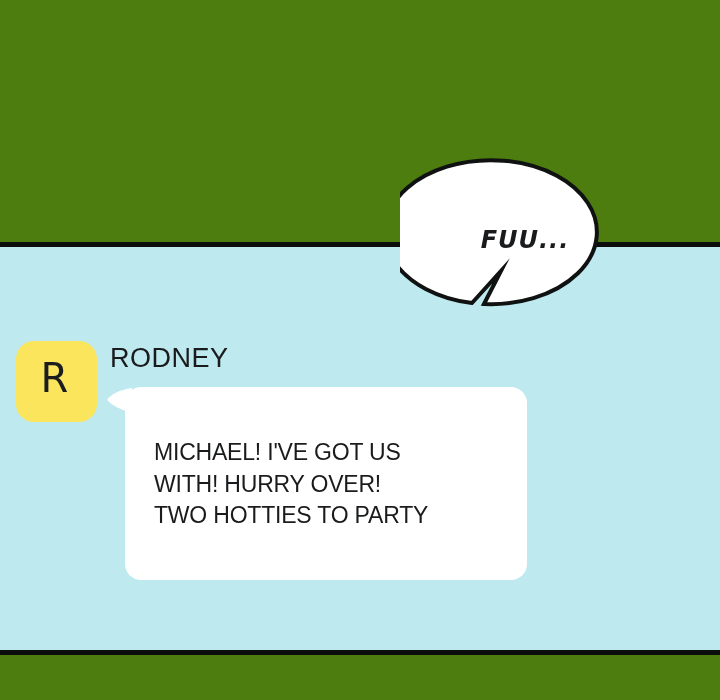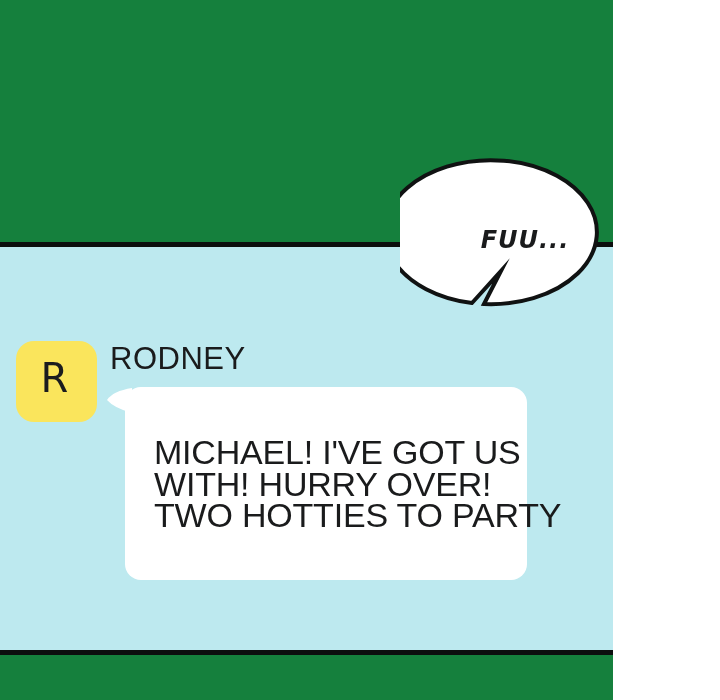--- a/index.html
+++ b/index.html
@@ -1,19 +1,19 @@
 <!DOCTYPE html>
 <html style="--panel-color: #bde9ef; --avatar-color: #fae55c; --bubble-color: #ffffff; --border-color: #0c0e0e; --text-color: #1a1b1c;"><head>
 <meta charset="utf-8">
 <style>
   html,body{margin:0;padding:0;}
   .page{
     position:relative;
-    width:613px;height:700px;
-    background:#15803d;
+    width:720px;height:700px;
+    background:#4d7c0f;
     overflow:hidden;
     font-family:"Liberation Sans", sans-serif;
   }
   .hline{
     position:absolute;left:0;width:720px;
     background:var(--border-color,#0c0e0e);
   }
   .hline.top{top:242px;height:5px;}
   .hline.bottom{top:650px;height:5px;}
   .panel{
@@ -43,37 +43,37 @@
     display:flex;align-items:center;justify-content:center;
   }
   .avatar span{
     font-family:"DejaVu Sans", sans-serif;
     font-size:40px;line-height:40px;
     color:#1b1c1e;
     transform:translate(-2px,-4px);
   }
   .char-name{
     position:absolute;left:110px;top:345px;
-    font-size:31px;line-height:27px;
+    font-size:27px;line-height:27px;
     letter-spacing:0.5px;
     color:var(--text-color,#1a1b1c);
   }
   .chat-bubble{
     position:absolute;left:125px;top:387px;
     width:402px;height:193px;
     border-radius:16px;
     background:var(--bubble-color,#ffffff);
   }
   .bubble-tail{
     position:absolute;left:100px;top:383px;
     width:34px;height:34px;
   }
   .chat-text{
     position:absolute;left:154px;top:437px;
-    font-size:34px;line-height:31.5px;
+    font-size:23px;line-height:31.5px;
     letter-spacing:-0.2px;
     color:var(--text-color,#1a1b1c);
     white-space:nowrap;
   }
 </style>
 </head>
 <body>
 
 <div class="page">
 

